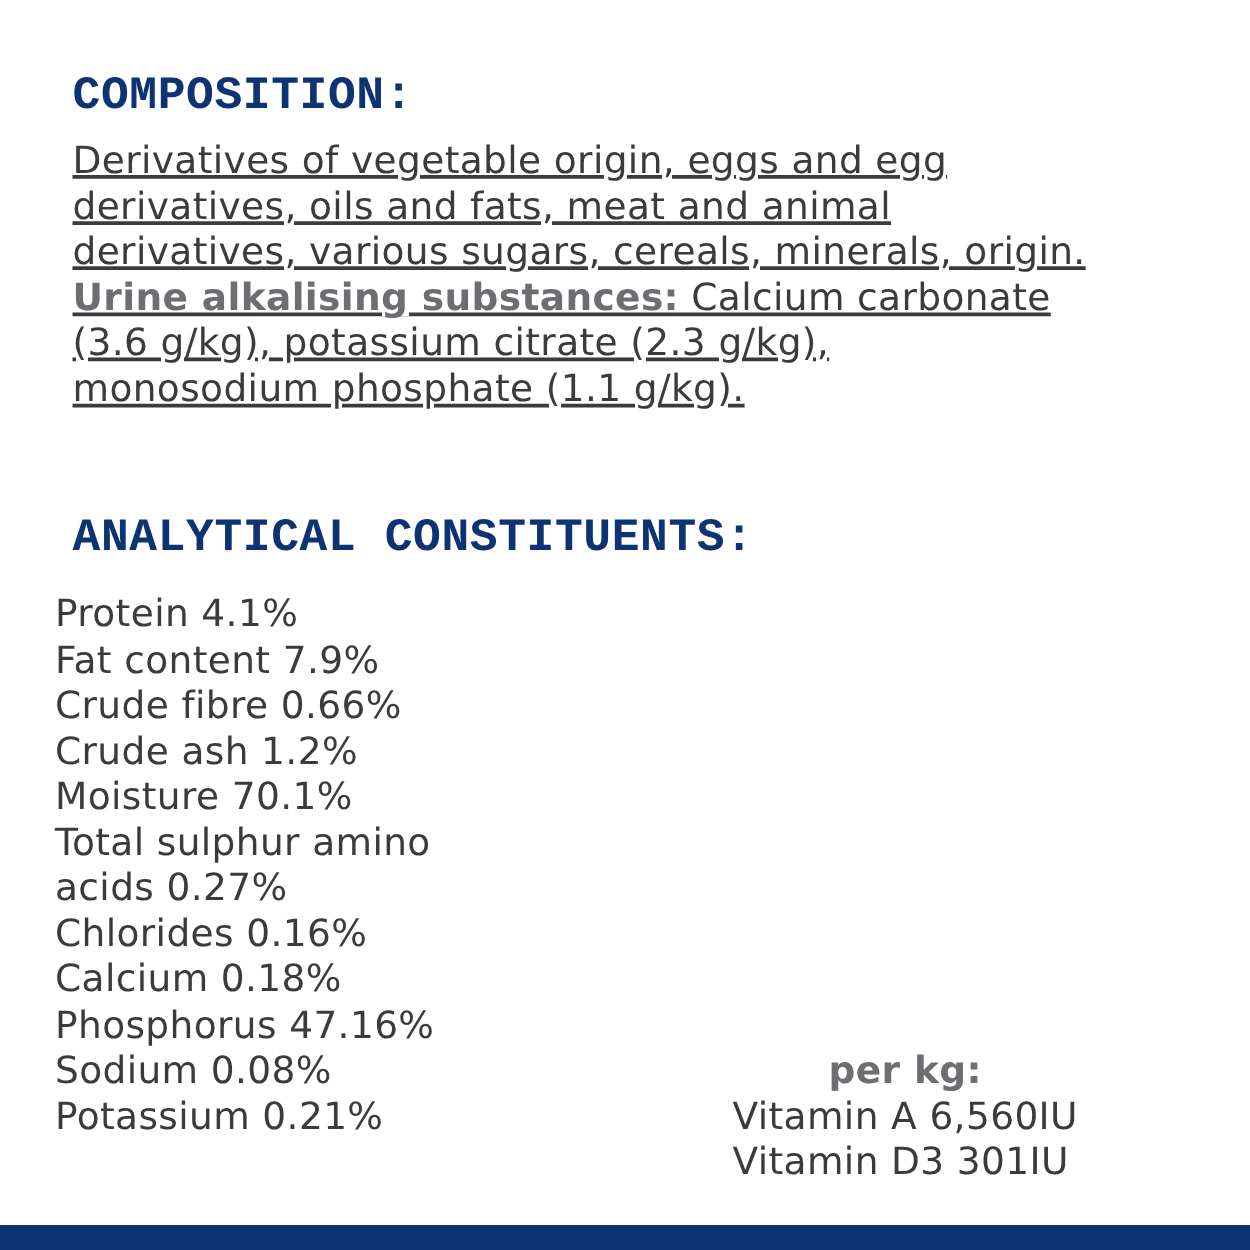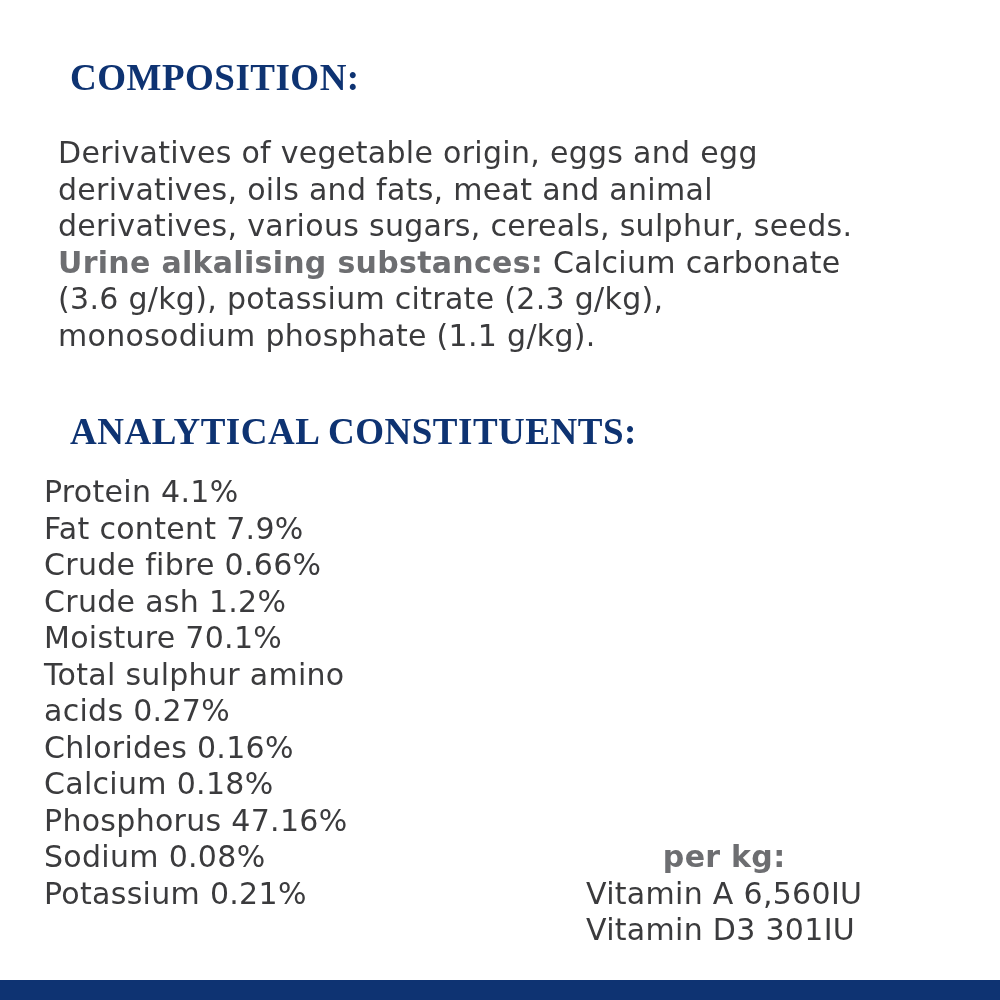--- a/index.html
+++ b/index.html
@@ -1,22 +1,22 @@
 <!DOCTYPE html>
 <html><head>
   <meta charset="utf-8">
   <style>
     html, body { margin: 0; padding: 0; }
     body {
       width: 1000px; height: 1000px; background: #ffffff; position: relative; overflow: hidden;
       font-family: "DejaVu Sans", sans-serif; color: #3a3a3c;
     }
     .heading {
-      position: absolute; left: 70px; margin: 0;
-      font-family: Liberation Serif, serif; font-weight: bold;
+      position: absolute; left: 58px; margin: 0;
+      font-family: Liberation Mono, monospace; font-weight: bold;
       font-size: 37px; letter-spacing: 0.5px; color: #0e3372; white-space: nowrap;
     }
     .para {
       position: absolute; left: 58px; margin: 0;
       font-size: 30px; line-height: 36.5px; color: #3b3b3d; white-space: nowrap;
       letter-spacing: 0.3px;
     }
     .para .line { display: block; }
     .bold-gray { font-weight: bold; color: #6d6e71; }
     .list { position: absolute; left: 44px; top: 474px; margin: 0; padding: 0; list-style: none;
@@ -25,24 +25,24 @@
     .perkg { position: absolute; left: 586px; top: 839px; margin: 0; padding: 0; list-style: none;
       font-size: 30px; line-height: 36.5px; color: #3b3b3d; letter-spacing: 0.3px; white-space: nowrap; }
     .perkg .label { font-weight: bold; color: #6d6e71; text-align: center; }
     .footer-band { position: absolute; left: 0; top: 980px; width: 1000px; height: 20px; background: #0e3372; }
   </style>
 </head>
 <body>
 
 <h1 class="heading" style="top:56px;">COMPOSITION:</h1>
 
-<div class="para" style="top:135px;">
+<div class="para" style="top:111px;text-decoration:underline;">
   <span class="line">Derivatives of vegetable origin, eggs and egg</span>
   <span class="line">derivatives, oils and fats, meat and animal</span>
-  <span class="line">derivatives, various sugars, cereals, sulphur, seeds.</span>
+  <span class="line">derivatives, various sugars, cereals, minerals, origin.</span>
   <span class="line"><span class="bold-gray">Urine alkalising substances:</span><span> Calcium carbonate</span></span>
   <span class="line">(3.6 g/kg), potassium citrate (2.3 g/kg),</span>
   <span class="line">monosodium phosphate (1.1 g/kg).</span>
 </div>
 
 <h1 class="heading" style="top:410px;">ANALYTICAL CONSTITUENTS:</h1>
 
 <ul class="list">
   <li>Protein 4.1%</li>
   <li>Fat content 7.9%</li>

